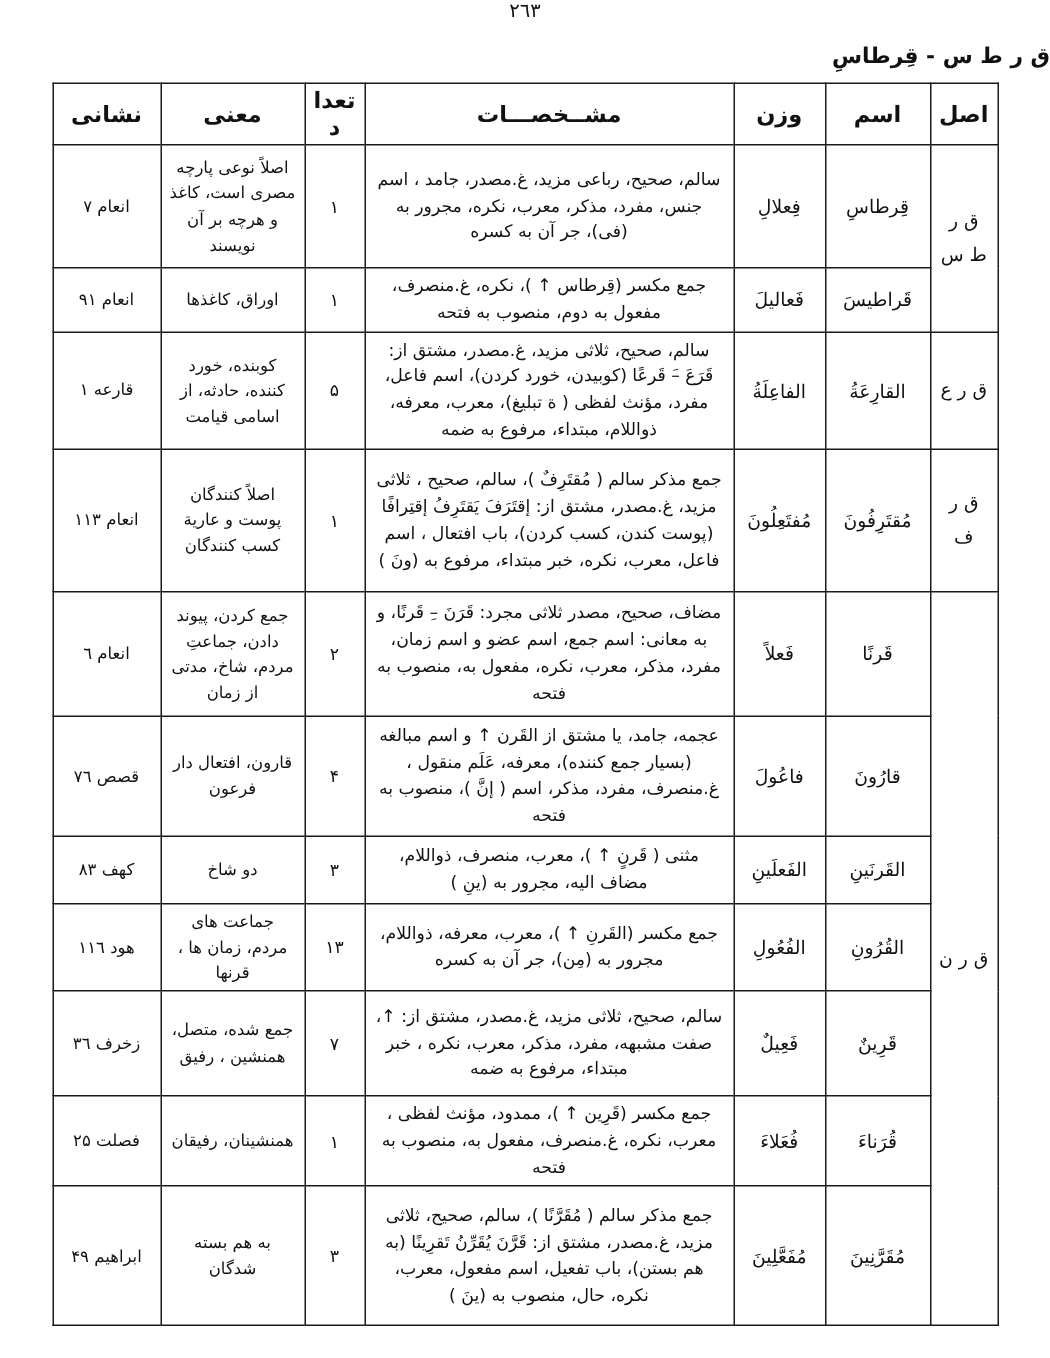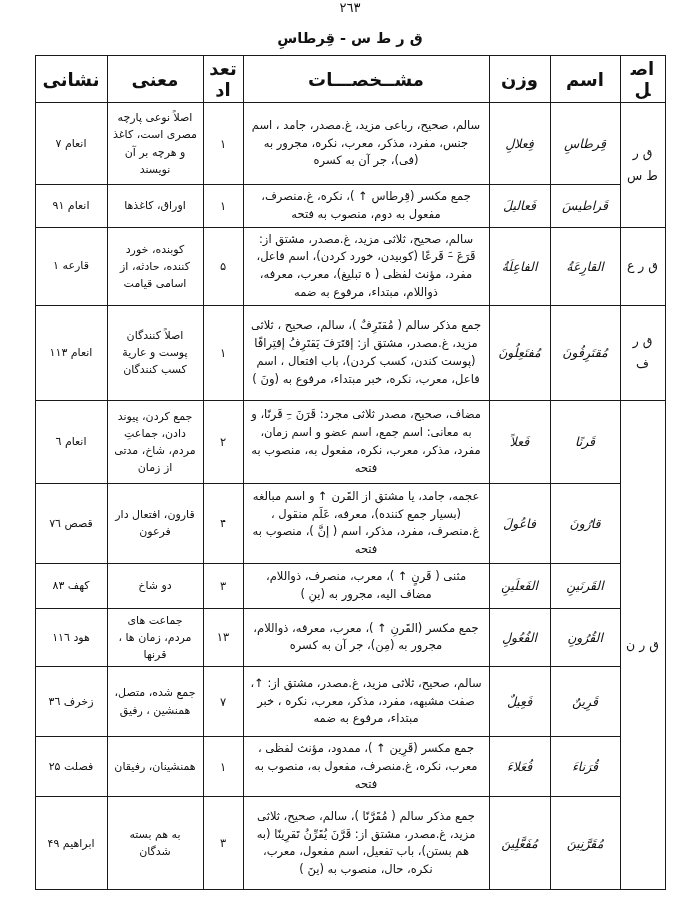--- a/index.html
+++ b/index.html
@@ -16,56 +16,55 @@
     position: relative;
     overflow: hidden;
     direction: rtl;
   }
   .page-number {
     text-align: center;
     font-size: 13px;
     letter-spacing: 1px;
   }
   .page-title {
-    text-align: center;
+    text-align: right;
     margin-top: 15px;
     font-weight: bold;
     font-size: 14.5px;
   }
   table.dict {
     border-collapse: collapse;
     table-layout: fixed;
     width: 630px;
     margin: 9px auto 0 auto;
     direction: rtl;
   }
   table.dict th, table.dict td {
     border: 1.2px solid #1a1a1a;
     text-align: center;
     vertical-align: middle;
     padding: 3px 5px;
     word-wrap: break-word;
   }
   table.dict thead th {
     font-weight: bold;
-    font-size: 18px;
+    font-size: 15px;
     height: 26px;
     padding: 2px 4px;
     margin-left: 28px;
   }
   td.cell-root {
     vertical-align: top;
     padding-top: 14px;
     white-space: pre-line;
     font-size: 12.5px;
     line-height: 1.8;
   }
   td.cell-name, td.cell-wazn {
     font-size: 12.5px;
-    font-style: italic;
   }
   td.cell-desc {
     font-size: 11.5px;
     line-height: 1.55;
     padding: 5px 7px;
   }
   td.cell-count {
     font-size: 11.5px;
   }
   td.cell-meaning {

